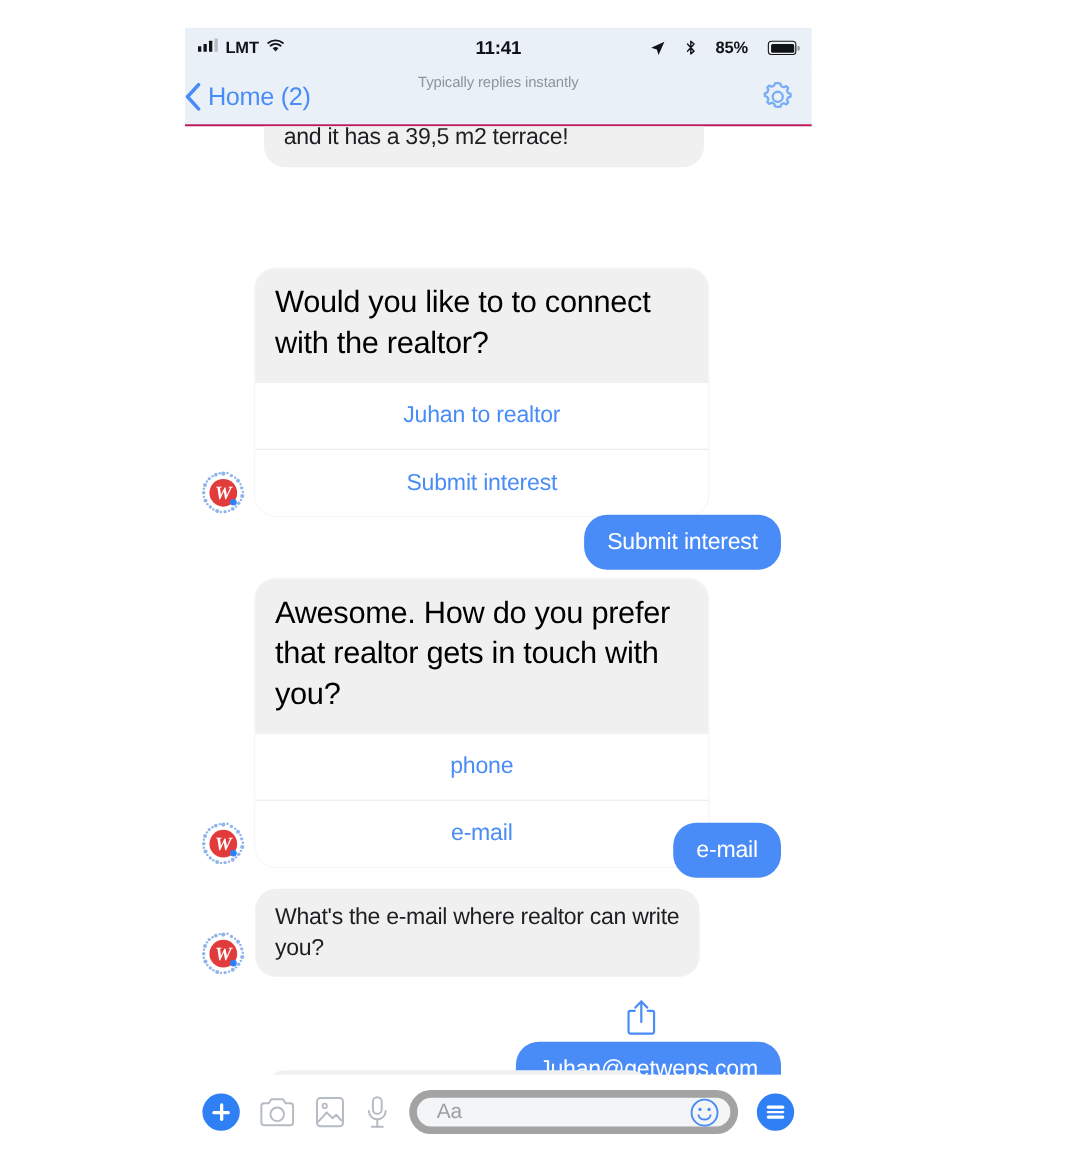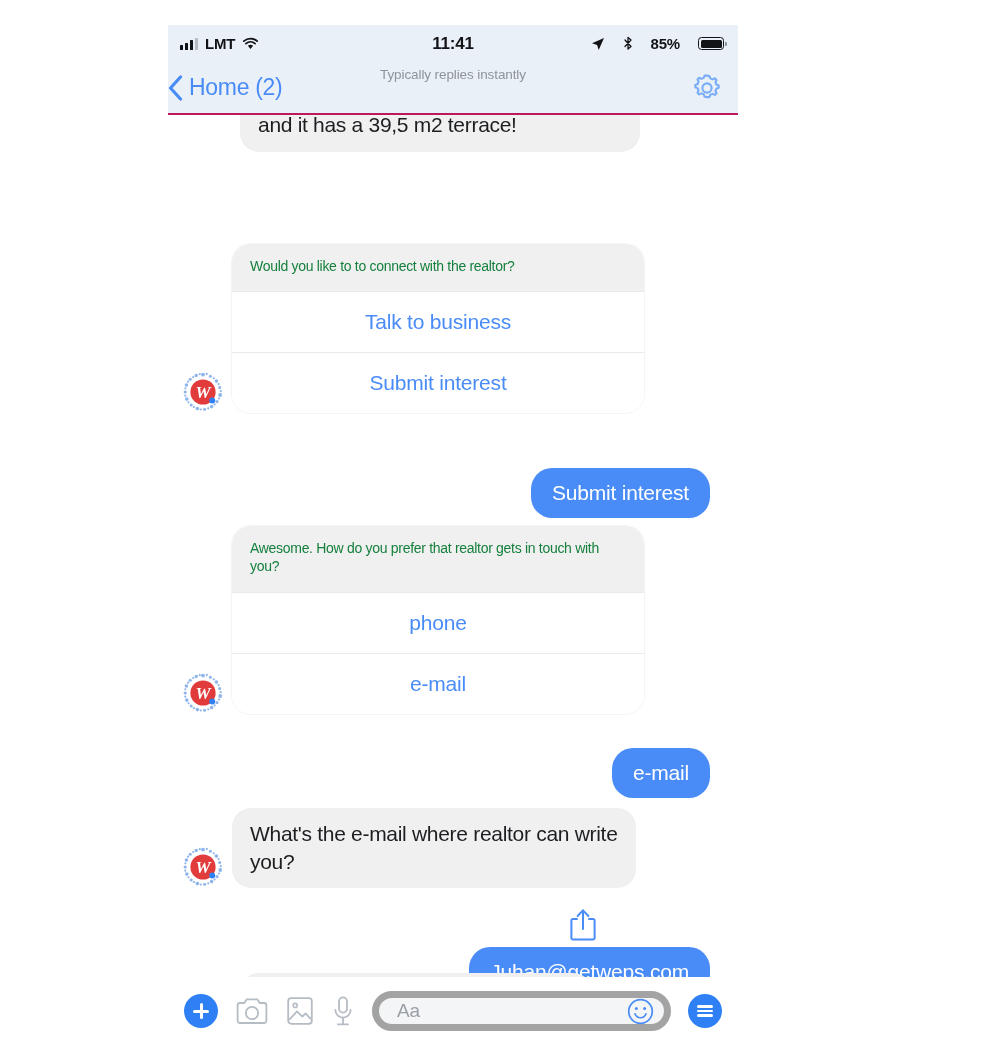--- a/index.html
+++ b/index.html
@@ -30,21 +30,20 @@
     position: relative;
     height: 37px;
     background: #eaf0f7;
     display: flex;
     align-items: center;
     padding: 0 14px 0 12px;
     box-sizing: border-box;
   }
   .sb-left {
     display: flex;
-    align-items: center;
     gap: 7px;
     flex: 0 0 auto;
   }
   .sb-center {
     position: absolute;
     left: 0; right: 0;
     text-align: center;
     font-size: 17px;
     font-weight: bold;
     color: #111317;
@@ -200,22 +199,22 @@
   
   .card {
     width: 412px;
     border-radius: 19px;
     overflow: hidden;
     background: #ffffff;
     box-shadow: 0 0 0 1px rgba(0,0,0,0.045);
   }
   .card-text {
     background: #f0f0f0;
-    color: #15803d;
-    font-size: 14px;
+    color: #000000;
+    font-size: 28px;
     line-height: 1.32;
     letter-spacing: -0.3px;
     padding: 13px 18px 16px 18px;
   }
   .card-btn {
     background: #ffffff;
     color: #4a8cf7;
     font-size: 21px;
     letter-spacing: -0.2px;
     text-align: center;
@@ -423,21 +422,21 @@
             <circle cx="11.2" cy="6" r="1.1"></circle>
               <circle cx="17.8" cy="3.2" r="1.1"></circle>
           </g>
           <circle cx="21" cy="21" r="12.6" fill="#e23b3b"></circle>
           <text x="21" y="27" font-family="'Liberation Serif', serif" font-size="17" font-style="italic" font-weight="bold" fill="#ffffff" text-anchor="middle">W</text>
           <circle cx="30.2" cy="29.6" r="3" fill="#2f80f5"></circle>
         </svg>
       </div>
       <div class="card">
         <div class="card-text">Would you like to to connect with the realtor?</div>
-        <div class="card-btn">Talk to business</div>
+        <div class="card-btn">Juhan to realtor</div>
         <div class="card-btn">Submit interest</div>
       </div>
     </div>
 
     <div class="row" style="right:28px; top:353px;">
       <div class="bubble-out">Submit interest</div>
     </div>
 
     <div class="row" style="left:14px; top:411px; align-items:flex-end;">
       <div class="avatar">

